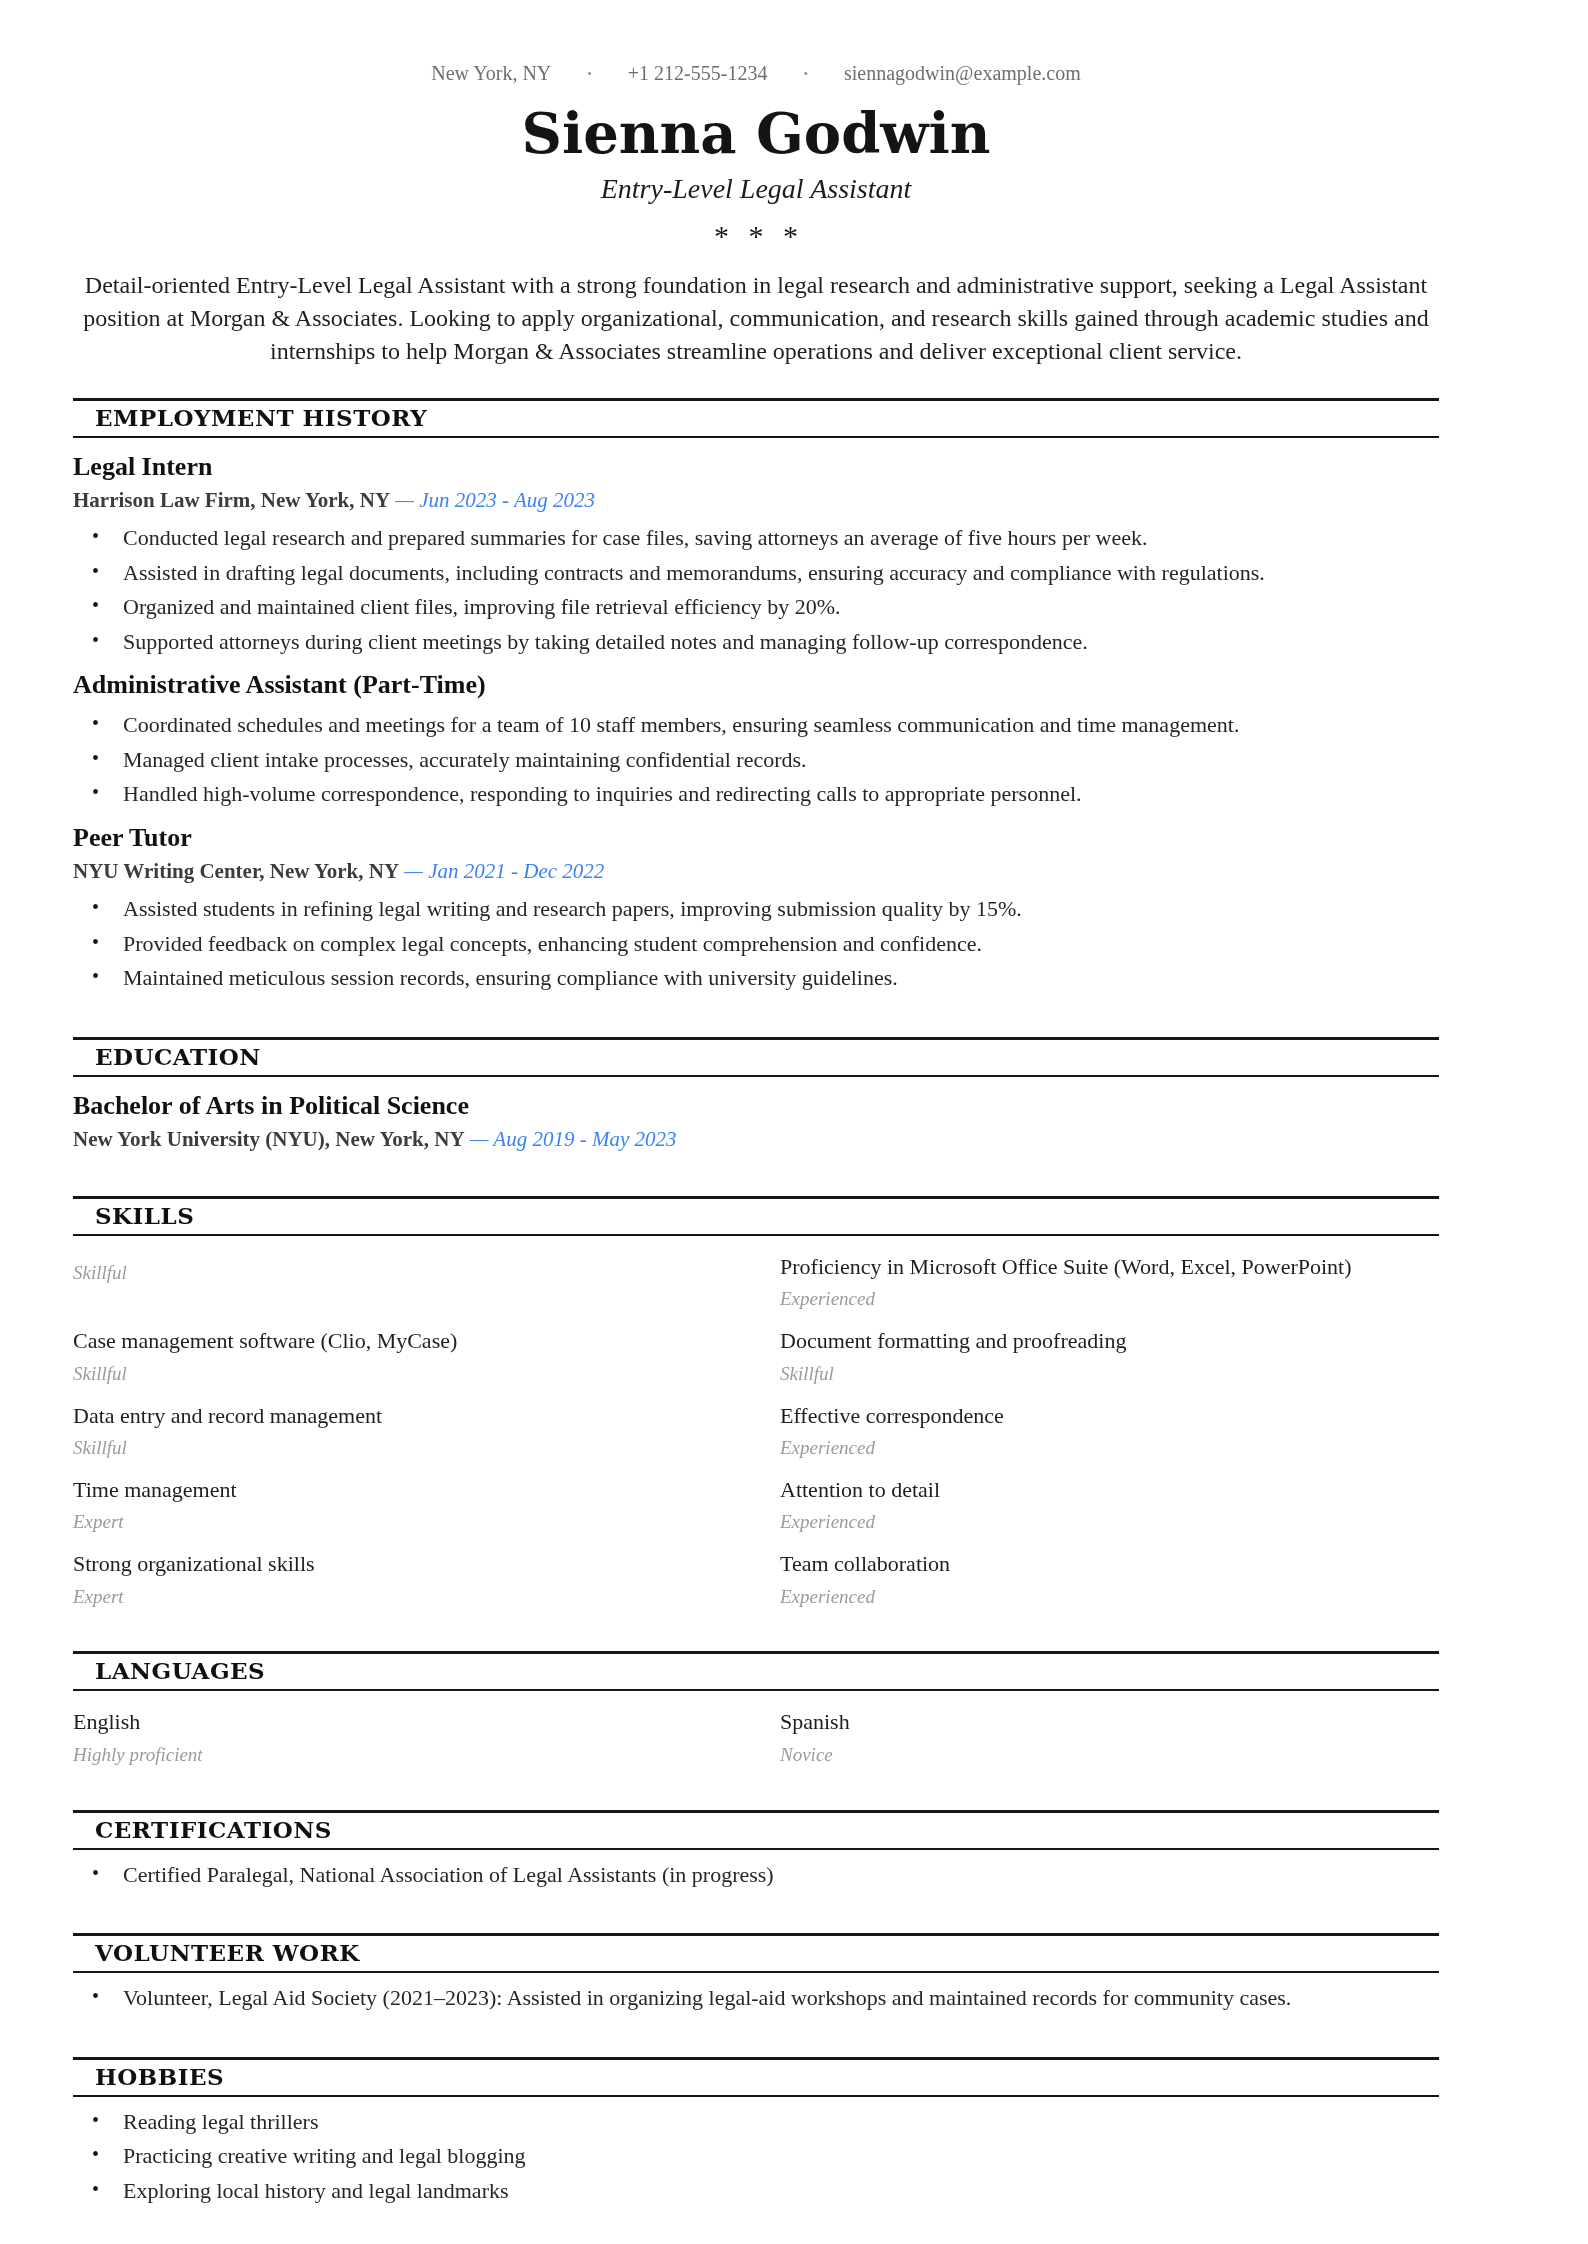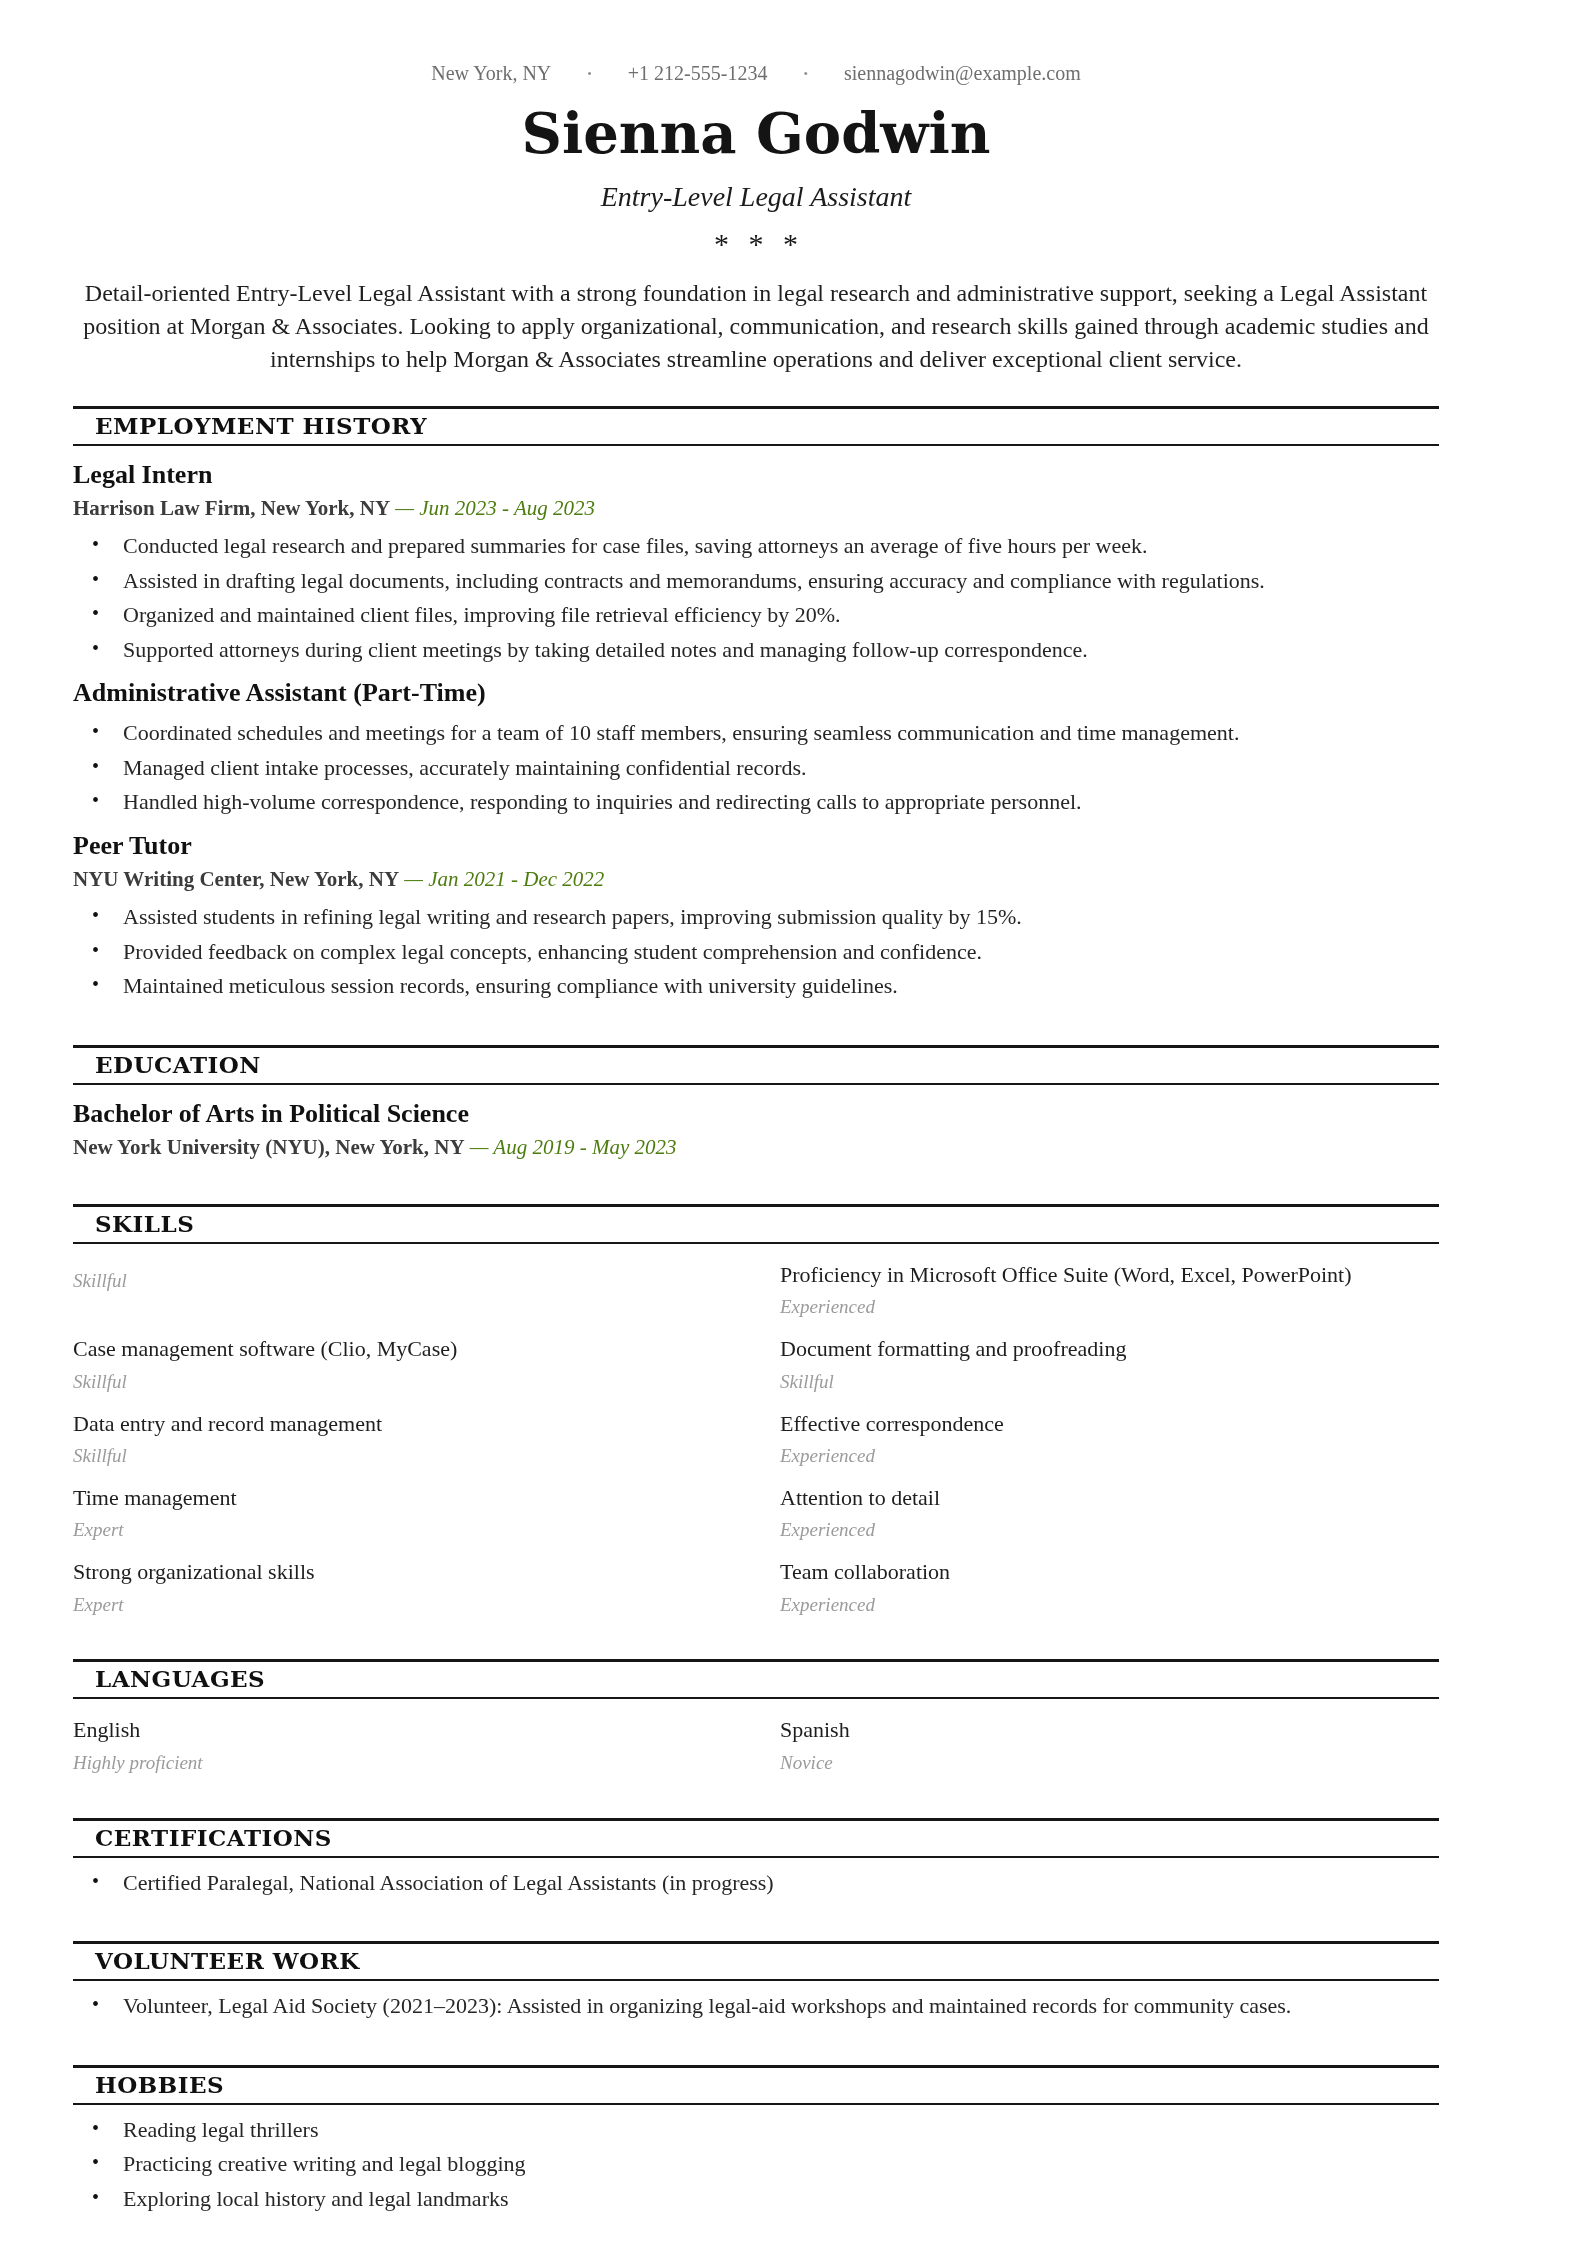--- a/index.html
+++ b/index.html
@@ -32,21 +32,21 @@
     text-align: center;
     color: #141414;
     margin: 18px 0 0 0;
     line-height: 1.1;
   }
   .jobtitle {
     font-size: 28px;
     font-style: italic;
     text-align: center;
     color: #1c1c1c;
-    margin-top: 16px;
+    margin-top: 8px;
   }
   .stars {
     font-size: 30px;
     text-align: center;
     color: #1a1a1a;
     margin-top: 16px;
     word-spacing: 12px;
     line-height: 1;
   }
   .summary {
@@ -78,21 +78,21 @@
   .job, .edu { margin-top: 14px; }
   .job h3, .edu h3 {
     margin: 0;
     font-size: 26px;
     font-weight: 700;
     color: #111111;
     line-height: 1.15;
   }
   .meta { margin: 6px 0 0 0; font-size: 21px; line-height: 1.2; }
   .meta .org { font-weight: 700; color: #3c3c3c; }
-  .meta .dates { font-style: italic; color: #4d7c0f; font-weight: 400; }
+  .meta .dates { font-style: italic; color: #3b82f6; font-weight: 400; }
 
   
   ul.bullets { list-style: none; margin: 11px 0 0 0; padding: 0; }
   ul.bullets li {
     position: relative;
     padding-left: 50px;
     font-size: 22px;
     line-height: 1.3;
     margin-bottom: 6px;
     color: #262626;

